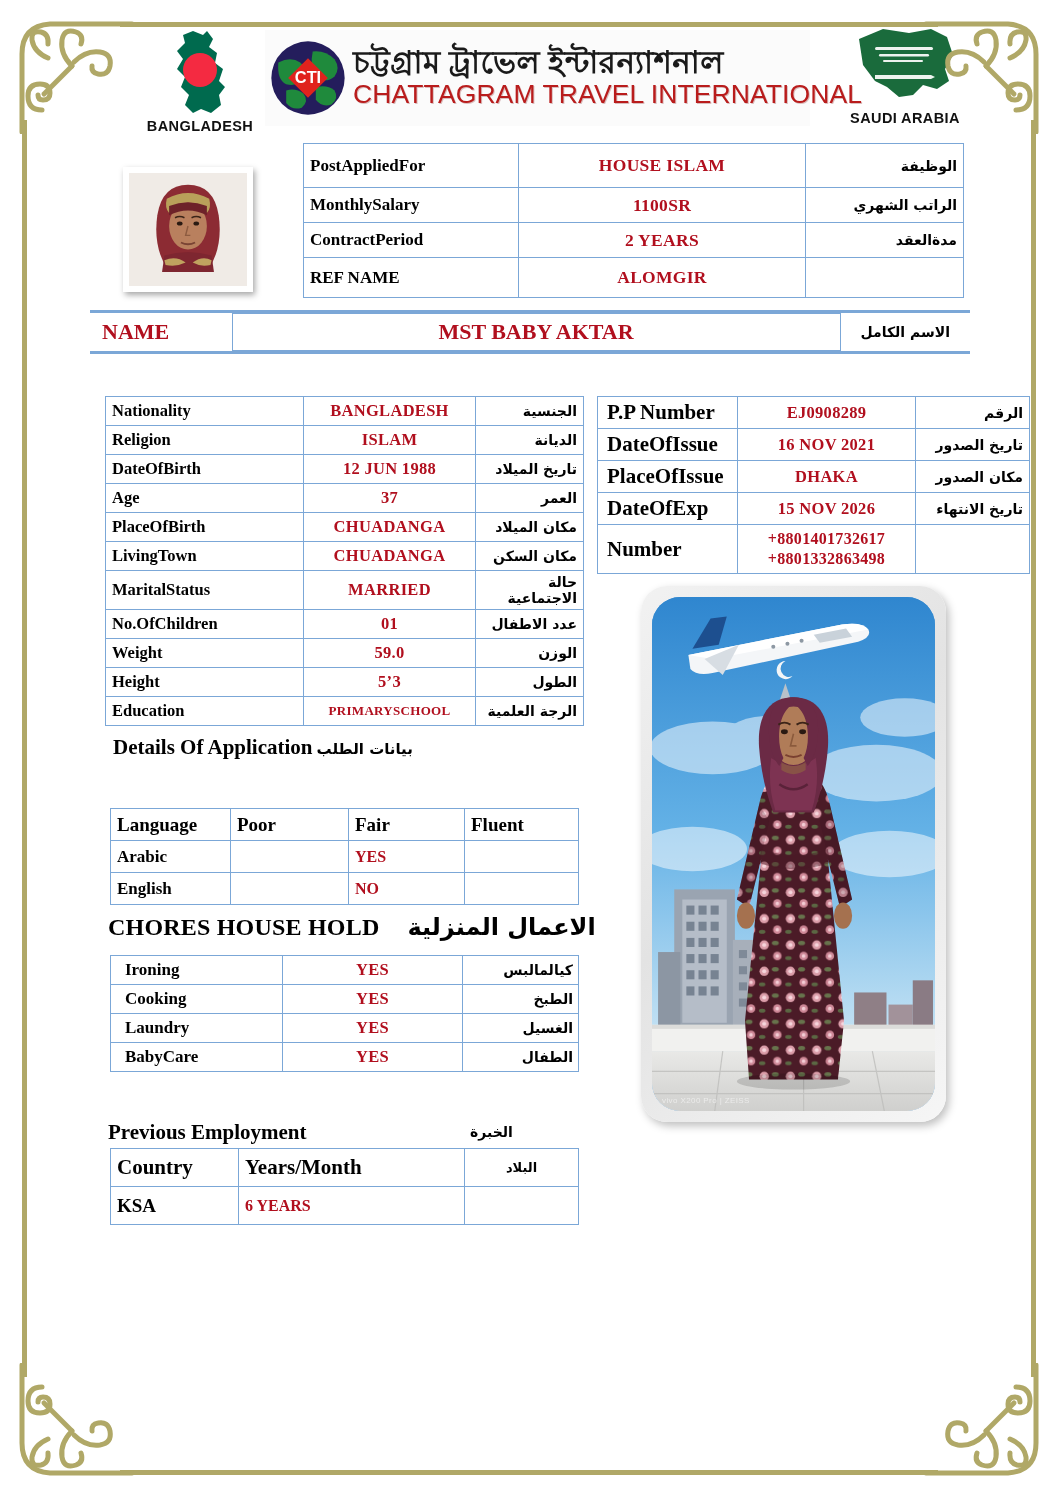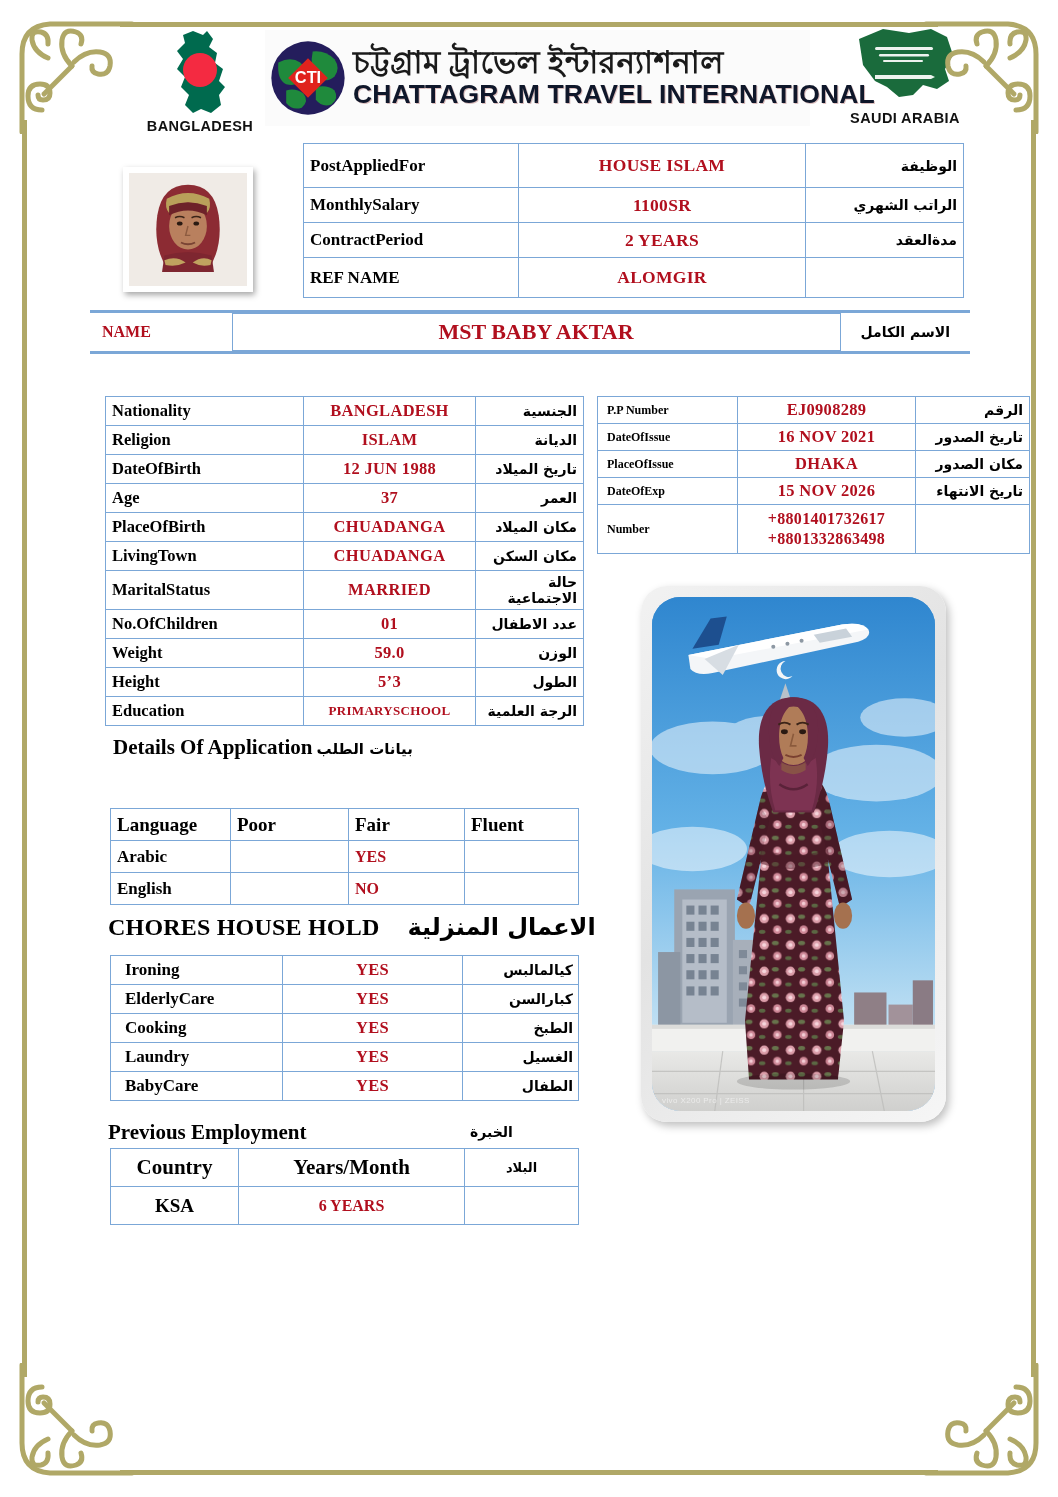--- a/index.html
+++ b/index.html
@@ -53,21 +53,21 @@
   }
   #logo-globe { width:78px; height:78px; flex:0 0 78px; margin-left:4px; }
   #logo-text { margin-left:6px; }
   .logo-bangla {
     font-family:"Liberation Serif", serif;
     font-size:31px; font-weight:bold; color:#1a1a1a;
     letter-spacing:.5px; line-height:1.05; white-space:nowrap;
   }
   .logo-english {
     font-family:"Liberation Sans", sans-serif;
-    font-size:26.5px; font-weight:bold; color:#0f172a;
+    font-size:26.5px; font-weight:normal; color:#b91c1c;
     letter-spacing:.1px; line-height:1.1; white-space:nowrap;
     text-shadow:1px 1px 0 rgba(120,0,0,.25);
   }
 
   
   table.doc { border-collapse:collapse; table-layout:fixed; }
   table.doc td {
     border:1.6px solid #7ba7d7;
     padding:3px 6px;
     vertical-align:middle;
@@ -93,21 +93,21 @@
     padding:6px;
   }
   #photo-head .inner { width:100%; height:100%; overflow:hidden; }
   #photo-head svg { display:block; width:100%; height:100%; }
 
   
   #tbl-name { position:absolute; left:90px; top:313px; width:880px; }
   #tbl-name td { height:37px; }
   #tbl-name td.nm-key {
     font-family:"Liberation Serif", serif;
-    font-weight:bold; font-size:16px; color:#b10f1e;
+    font-weight:bold; font-size:22px; color:#b10f1e;
     text-align:left; padding-left:12px;
     border-top:none; border-bottom:none; border-left:none;
   }
   #tbl-name td.nm-val {
     font-weight:bold; font-size:22px; color:#b10f1e; text-align:center;
   }
   #tbl-name td.nm-ar {
     font-family:"DejaVu Sans", sans-serif; font-weight:bold; font-size:14px;
     text-align:center; direction:rtl;
     border-top:none; border-bottom:none; border-right:none;
@@ -121,21 +121,21 @@
   
   #tbl-personal { position:absolute; left:105px; top:396px; width:478px; }
   #tbl-personal td { height:29px; }
   #tbl-personal td.lbl { font-size:16.5px; }
   #tbl-personal td.val { font-size:16.5px; }
   #tbl-personal td.val.small { font-size:13px; }
 
   
   #tbl-pass { position:absolute; left:597px; top:396px; width:432px; }
   #tbl-pass td { height:27px; }
-  #tbl-pass td.lbl { font-size:12px; padding-left:9px; }
+  #tbl-pass td.lbl { font-size:21px; padding-left:9px; }
   #tbl-pass td.val { font-size:16.5px; }
   #tbl-pass td.val.multi { font-size:16px; line-height:1.25; padding:4px 2px; }
   #tbl-pass tr:last-child td { height:45px; }
 
   
   .sec-head {
     position:absolute;
     font-family:"Liberation Serif", serif;
     font-weight:bold; color:#000;
     white-space:nowrap;
@@ -166,21 +166,21 @@
 
   
   #tbl-chores { position:absolute; left:110px; top:955px; width:468px; }
   #tbl-chores td { height:29px; }
   #tbl-chores td.lbl { font-size:17px; padding-left:14px; }
   #tbl-chores td.val { font-size:16.5px; }
   #tbl-chores td.ar  { font-size:14px; padding-right:5px; }
 
   
   #tbl-prev { position:absolute; left:110px; top:1148px; width:468px; }
-  #tbl-prev td { height:38px; text-align:center; }
+  #tbl-prev td { height:38px; }
   #tbl-prev td.hdr { font-weight:bold; font-size:21px; color:#000; }
   #tbl-prev td.c   { font-weight:bold; font-size:19px; color:#000; }
   #tbl-prev td.v   { font-weight:bold; font-size:16px; color:#b10f1e; }
   #tbl-prev td.ar  { font-size:13px; text-align:center; direction:rtl; }
 
   
   #photo-full {
     position:absolute; left:641px; top:586px; width:305px; height:536px;
     background:linear-gradient(135deg,#f2f2f2 0%,#e3e3e3 45%,#f6f6f6 100%);
     border-radius:26px;
@@ -519,25 +519,20 @@
     <colgroup>
         <col style="width:172px">
         <col style="width:180px">
         <col style="width:116px">
       </colgroup>
     <tbody>
       <tr>
         <td class="lbl">Ironing</td>
         <td class="val">YES</td>
         <td class="ar">كيالمالبس</td>
-      </tr>
-      <tr>
-        <td class="lbl">ElderlyCare</td>
-        <td class="val">YES</td>
-        <td class="ar">كبارالسن</td>
       </tr>
       <tr>
         <td class="lbl">Cooking</td>
         <td class="val">YES</td>
         <td class="ar">الطبخ</td>
       </tr>
       <tr>
         <td class="lbl">Laundry</td>
         <td class="val">YES</td>
         <td class="ar">الغسيل</td>

